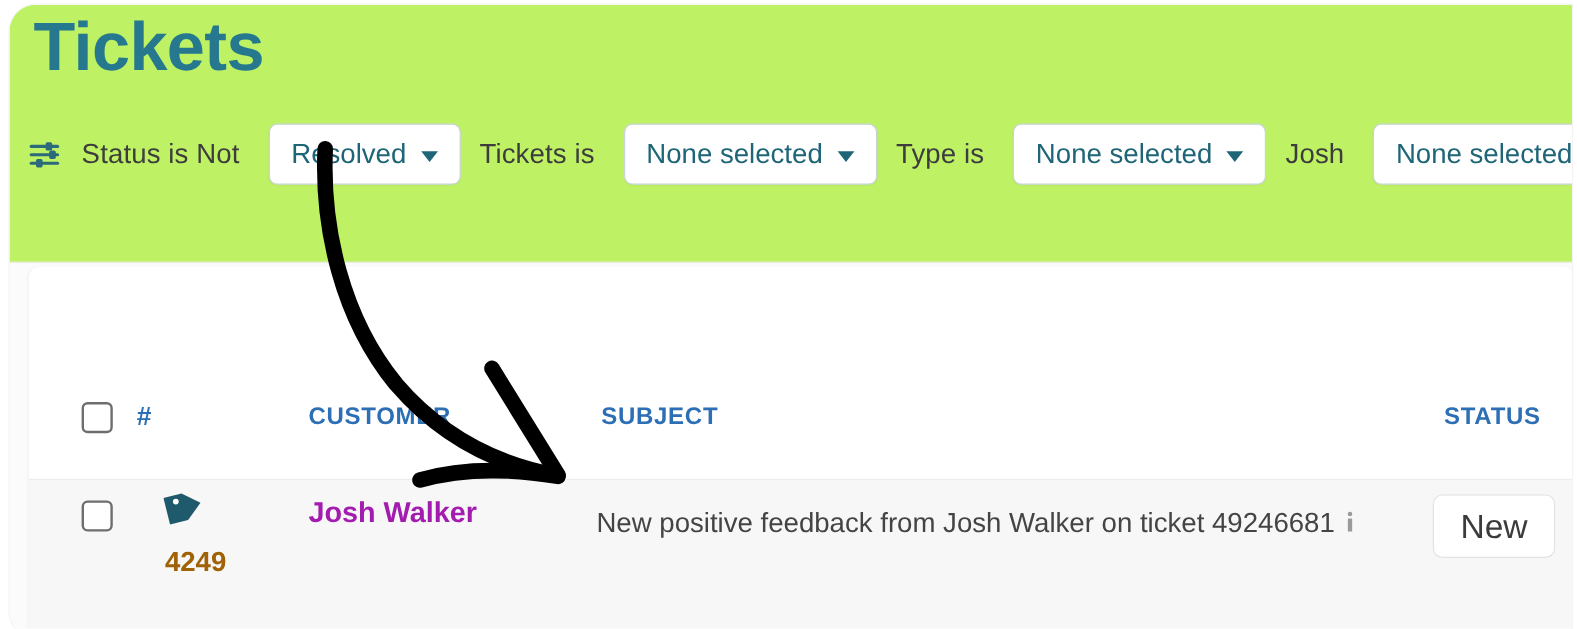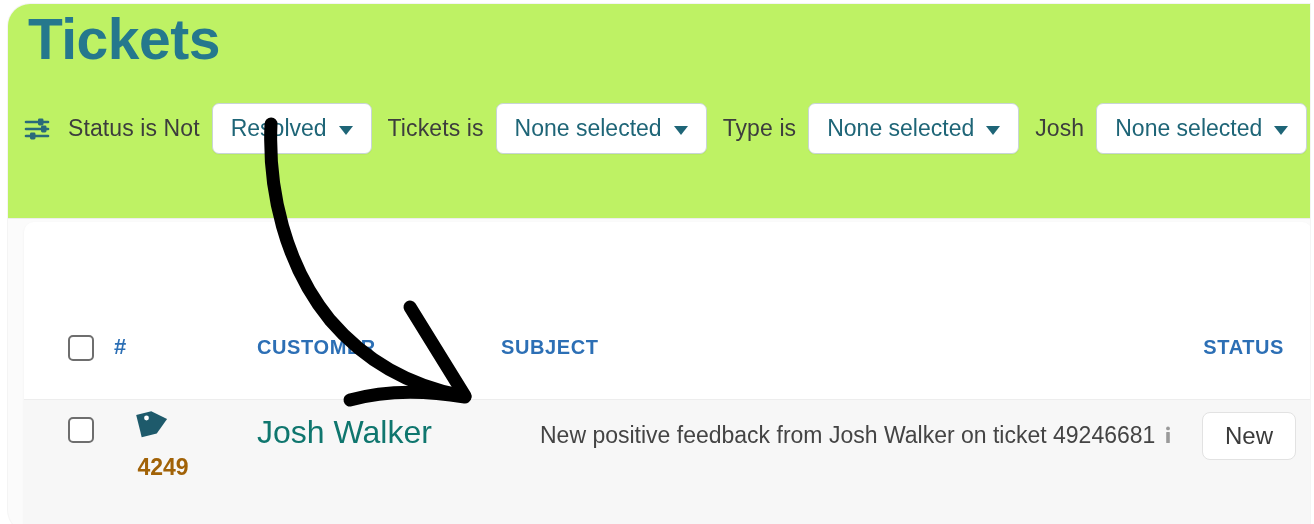--- a/index.html
+++ b/index.html
@@ -76,20 +76,21 @@
     margin-right: 16px;
     flex: 0 0 auto;
     display: block;
   }
 
   .filter-group {
     display: flex;
     align-items: center;
     margin-right: 16px;
     flex: 0 0 auto;
+    gap: 12px;
   }
 
   .filter-label {
     font-size: 23px;
     color: #3d3d3d;
     margin-right: 12px;
     font-weight: 400;
     letter-spacing: 0.1px;
   }
 
@@ -204,55 +205,55 @@
     font-weight: 600;
     color: #a16207;
     text-align: center;
     width: 98px;
   }
 
   .row-customer {
     position: absolute;
     left: 233px;
     top: 14px;
-    font-size: 32px;
-    color: #0f766e;
+    font-size: 24px;
+    color: #a21caf;
     cursor: pointer;
     text-decoration: none;
+    font-weight: bold;
   }
 
   .row-subject {
     position: absolute;
     left: 473px;
     top: 14px;
     width: 680px;
     font-size: 23px;
     color: #444444;
     line-height: 1.9;
-    margin-left: 43px;
   }
 
   .info-icon {
     display: inline-block;
     vertical-align: baseline;
     margin-left: 6px;
     position: relative;
     top: 2px;
   }
 
   .status-badge {
     position: absolute;
     right: 16px;
     top: 12px;
     display: inline-block;
     padding: 8px 22px;
     border: 1px solid #e2e2e2;
     border-radius: 8px;
     background: #ffffff;
-    font-size: 24px;
+    font-size: 28px;
     color: #3b3b3b;
     line-height: 1.25;
   }
 
   
   .annotation-arrow {
     position: absolute;
     left: 0;
     top: 0;
     width: 1314px;

